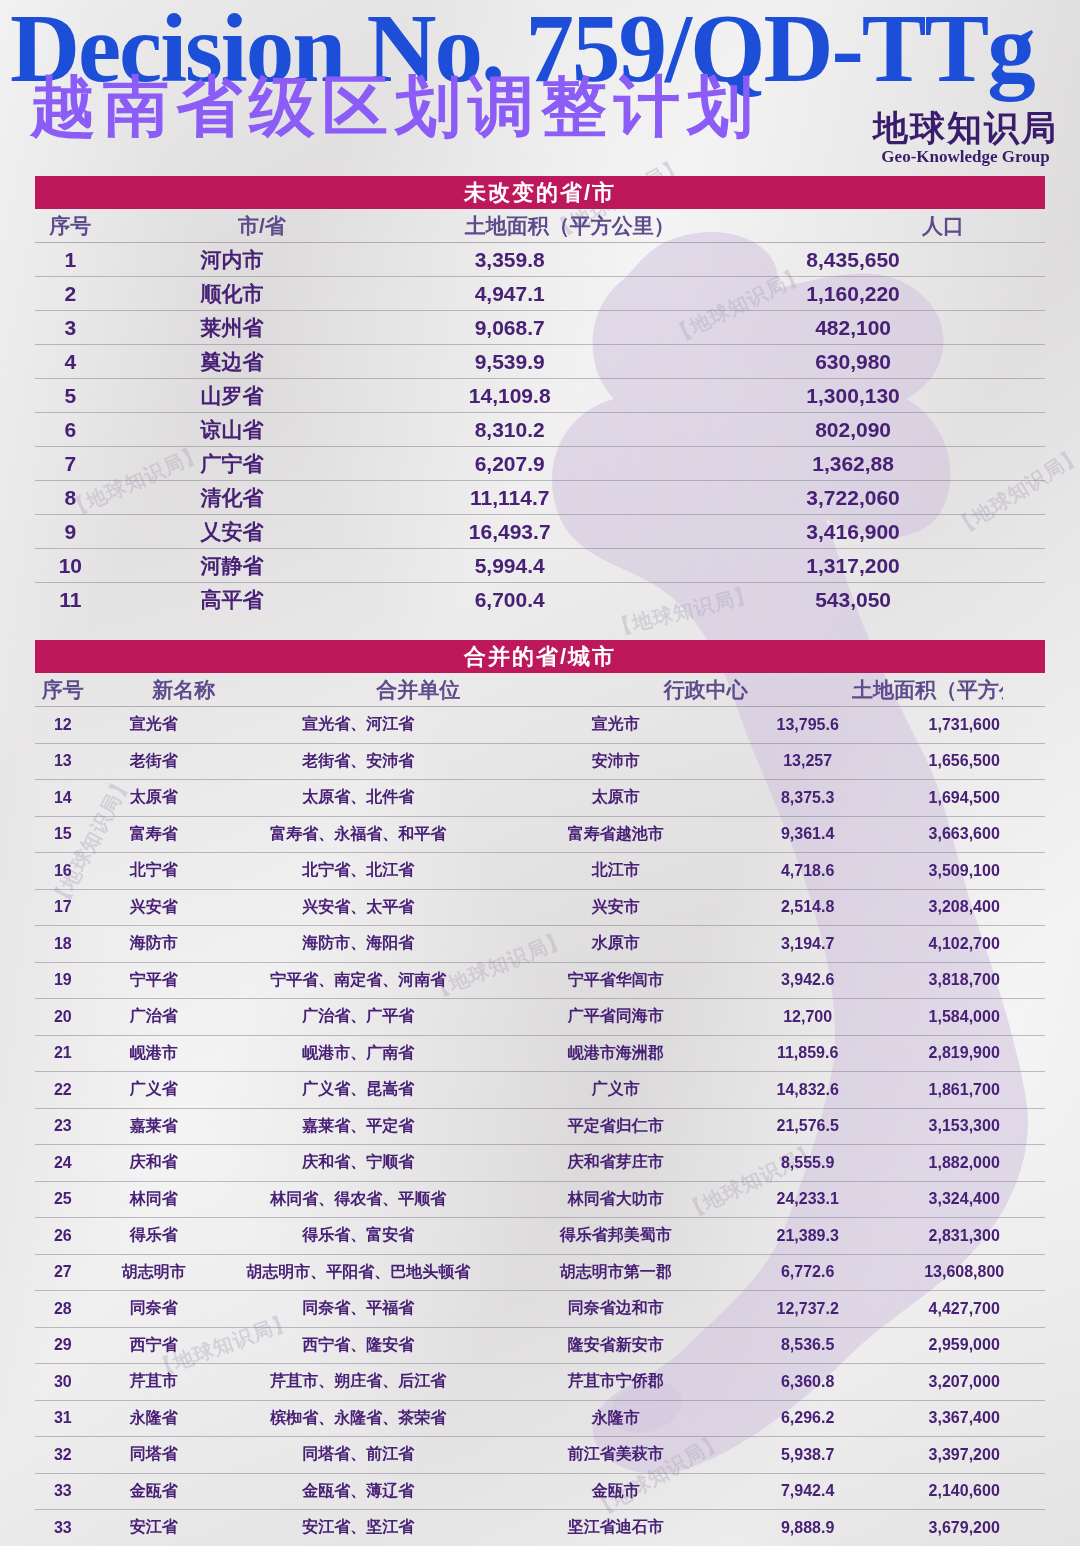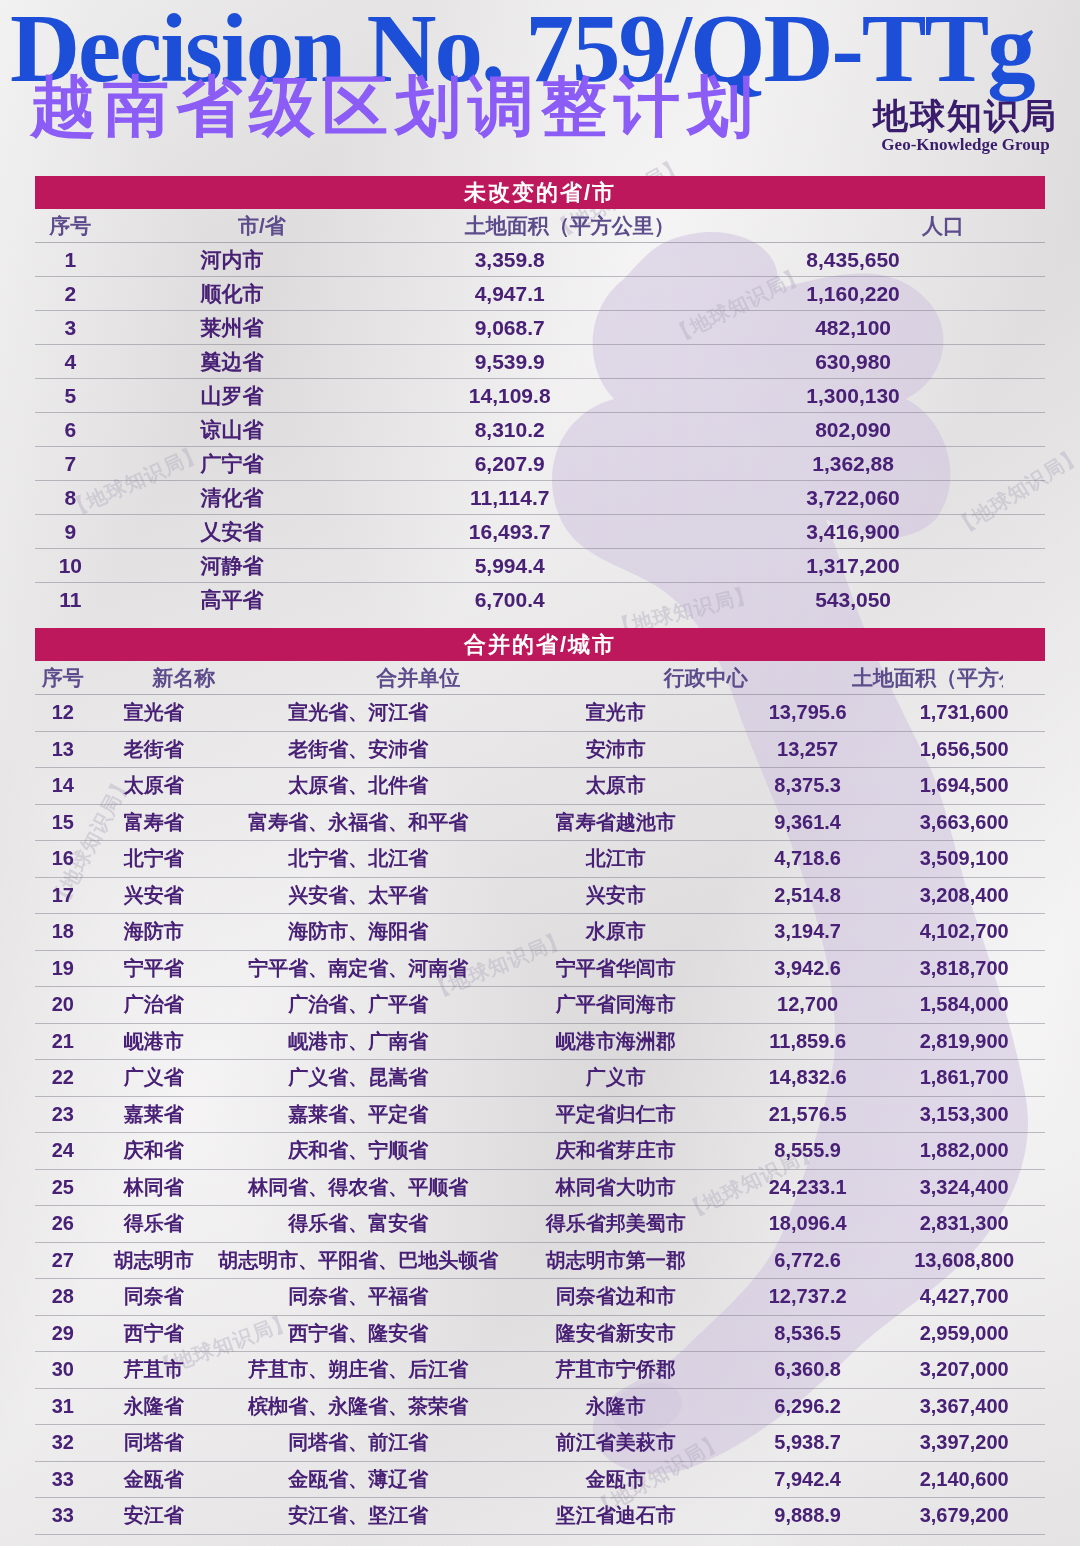--- a/index.html
+++ b/index.html
@@ -35,21 +35,21 @@
     position:absolute;top:0;left:10px;z-index:1;
     font-family:"Liberation Serif",serif;font-weight:bold;
     font-size:97px;line-height:1.0;color:#1d4ed8;white-space:nowrap;
     letter-spacing:-2px;pointer-events:none;
   }
   .title{
     position:absolute;top:70px;left:30px;z-index:2;
     font-size:66px;font-weight:bold;color:#8b5cf6;letter-spacing:7px;
     line-height:1.1;white-space:nowrap;
   }
-  .logo{position:absolute;top:96px;right:22px;z-index:2;text-align:center;color:#3a1c6c;}
+  .logo{position:absolute;top:108px;right:22px;z-index:2;text-align:center;color:#3a1c6c;}
   .logo-cn{font-size:35px;font-weight:bold;letter-spacing:2px;line-height:1.15;}
   .logo-en{font-family:"Liberation Serif",serif;font-size:17px;font-weight:bold;line-height:1.1;}
 
   .content{position:absolute;left:35px;top:176px;width:1010px;z-index:2;}
 
   .section-bar{
     height:33px;background:#be185d;color:#ffffff;
     display:flex;align-items:center;justify-content:center;
     font-size:22px;font-weight:bold;letter-spacing:2px;
   }
@@ -61,22 +61,22 @@
   }
   .trow{
     display:grid;align-items:center;
     color:#482176;font-weight:bold;
     border-bottom:1px solid rgba(120,115,130,.45);
   }
   .cell{text-align:center;white-space:nowrap;overflow:hidden;}
   .section1 .trow{height:33px;font-size:21px;}
   .section1 .hrow,.section1 .trow{grid-template-columns:7% 25% 30% 38%;}
   .section1 .trow:last-child{border-bottom:none;}
-  .section2{margin-top:12px;}
-  .section2 .trow{height:35.5px;font-size:20px;}
+  .section2{margin-top:24px;}
+  .section2 .trow{height:35.5px;font-size:16px;}
   .section2 .hrow,.section2 .trow{grid-template-columns:5.5% 12.5% 28% 23% 15% 16%;}
 </style>
 </head>
 <body>
 
 <div class="page">
   <div class="bg-layer"></div>
 
   <svg class="vn-map" width="560" height="1320" viewBox="0 0 560 1320">
     <path fill="#cfc2de" opacity="0.55" d="
@@ -315,21 +315,21 @@
             <div class="cell col2">林同省、得农省、平顺省</div>
             <div class="cell col3">林同省大叻市</div>
             <div class="cell col4">24,233.1</div>
             <div class="cell col5">3,324,400</div>
           </div>
           <div class="trow">
             <div class="cell col0">26</div>
             <div class="cell col1">得乐省</div>
             <div class="cell col2">得乐省、富安省</div>
             <div class="cell col3">得乐省邦美蜀市</div>
-            <div class="cell col4">18,096.4</div>
+            <div class="cell col4">21,389.3</div>
             <div class="cell col5">2,831,300</div>
           </div>
           <div class="trow">
             <div class="cell col0">27</div>
             <div class="cell col1">胡志明市</div>
             <div class="cell col2">胡志明市、平阳省、巴地头顿省</div>
             <div class="cell col3">胡志明市第一郡</div>
             <div class="cell col4">6,772.6</div>
             <div class="cell col5">13,608,800</div>
           </div>

